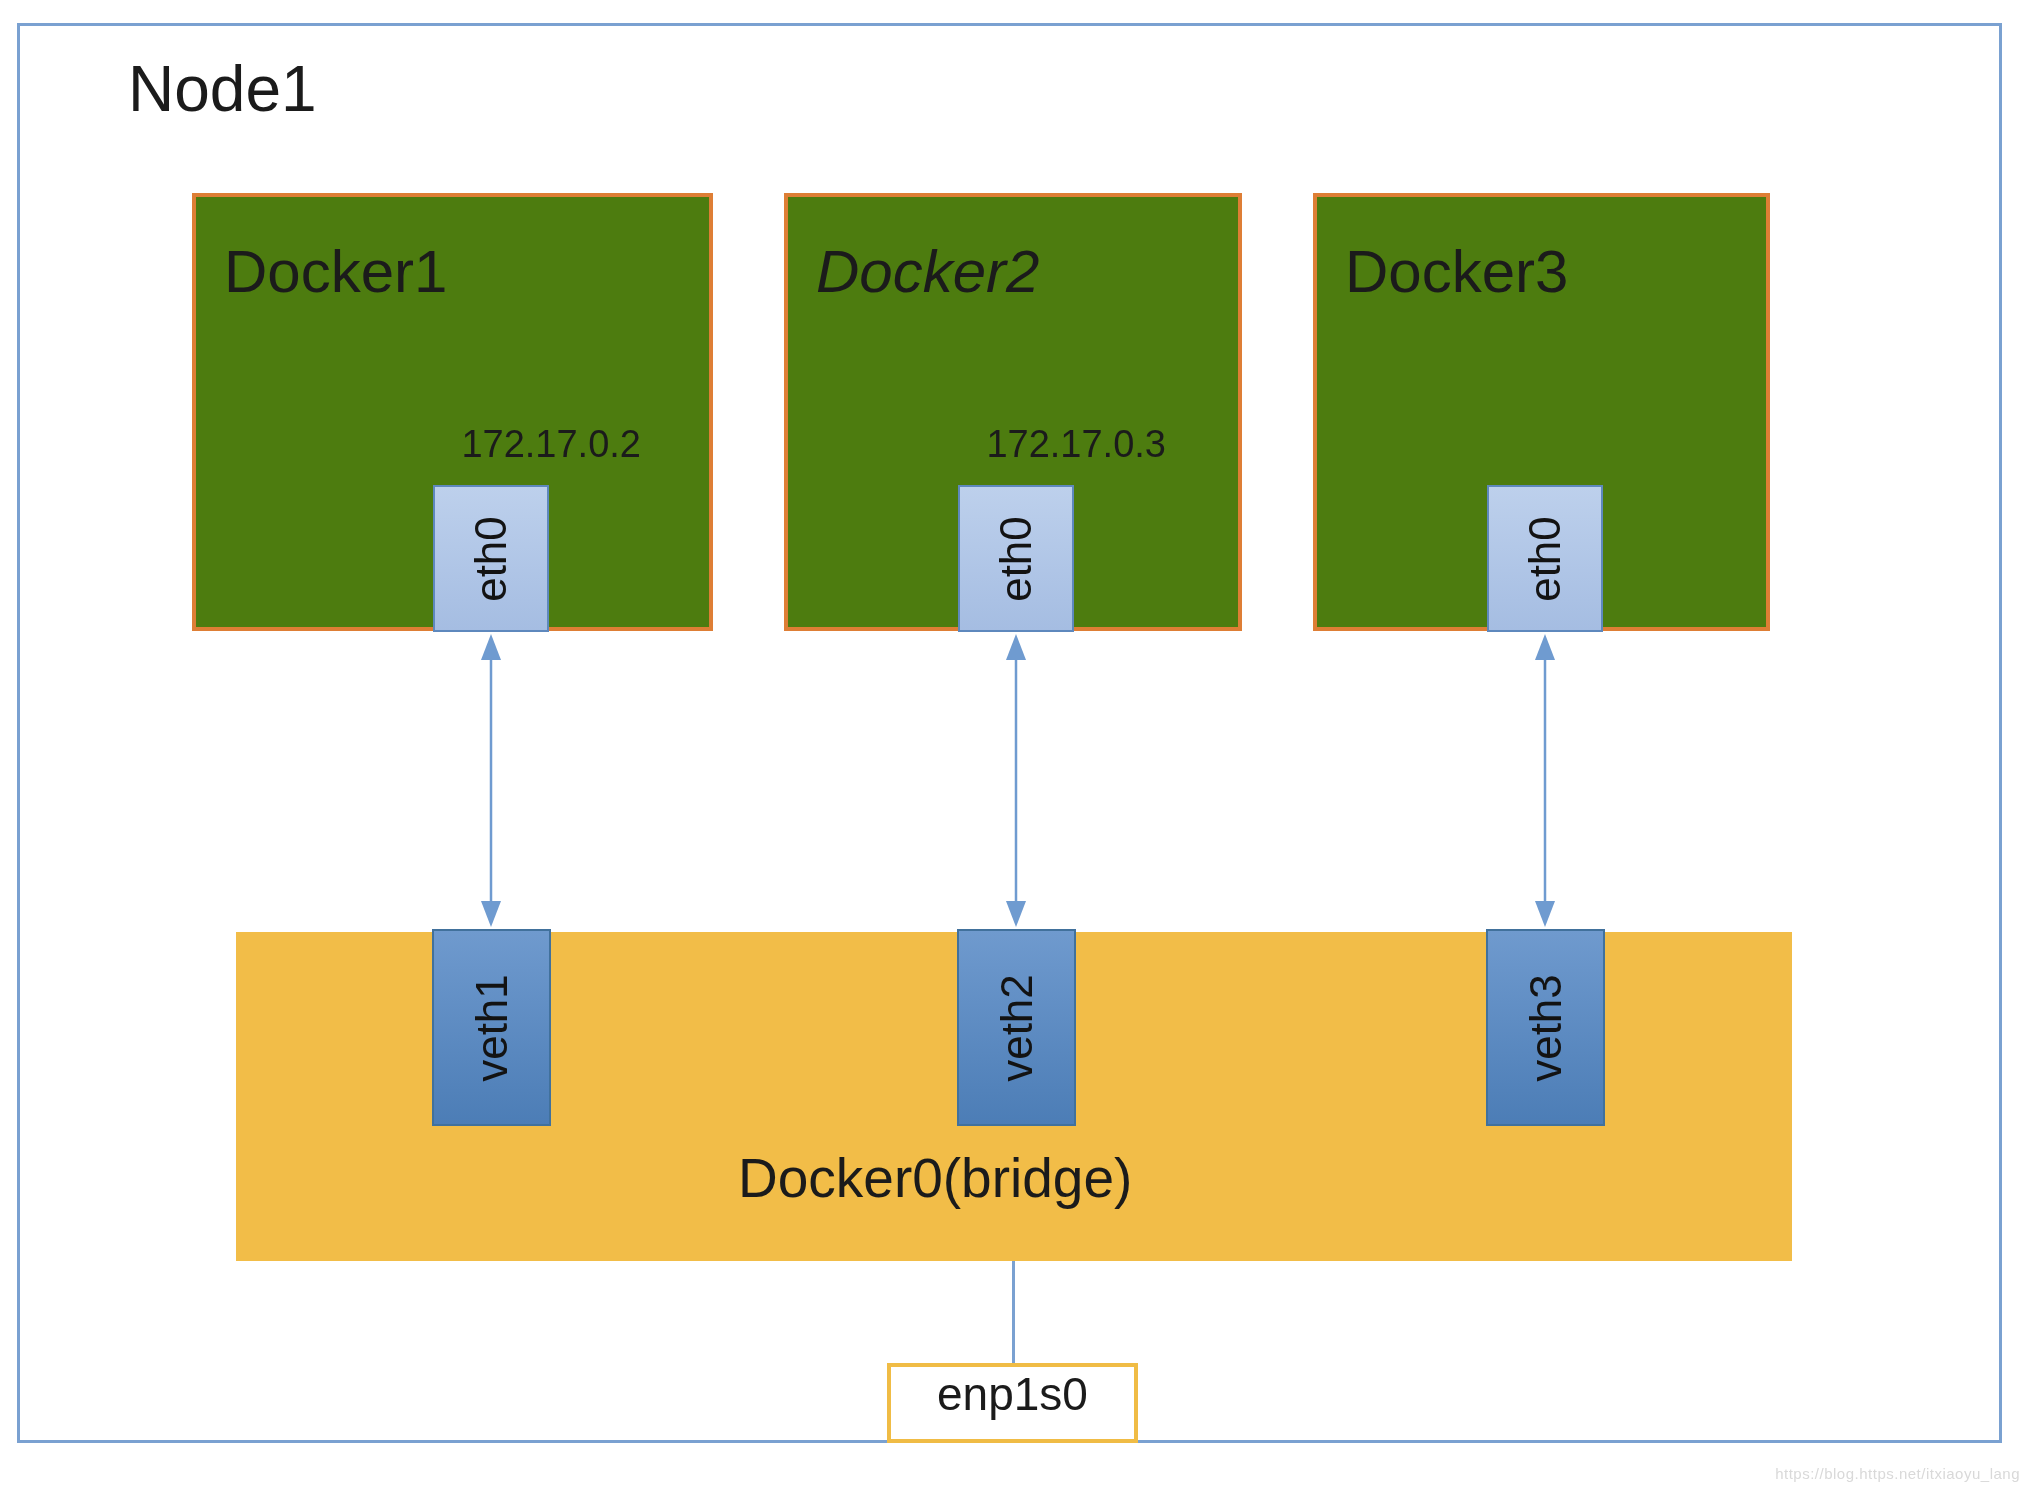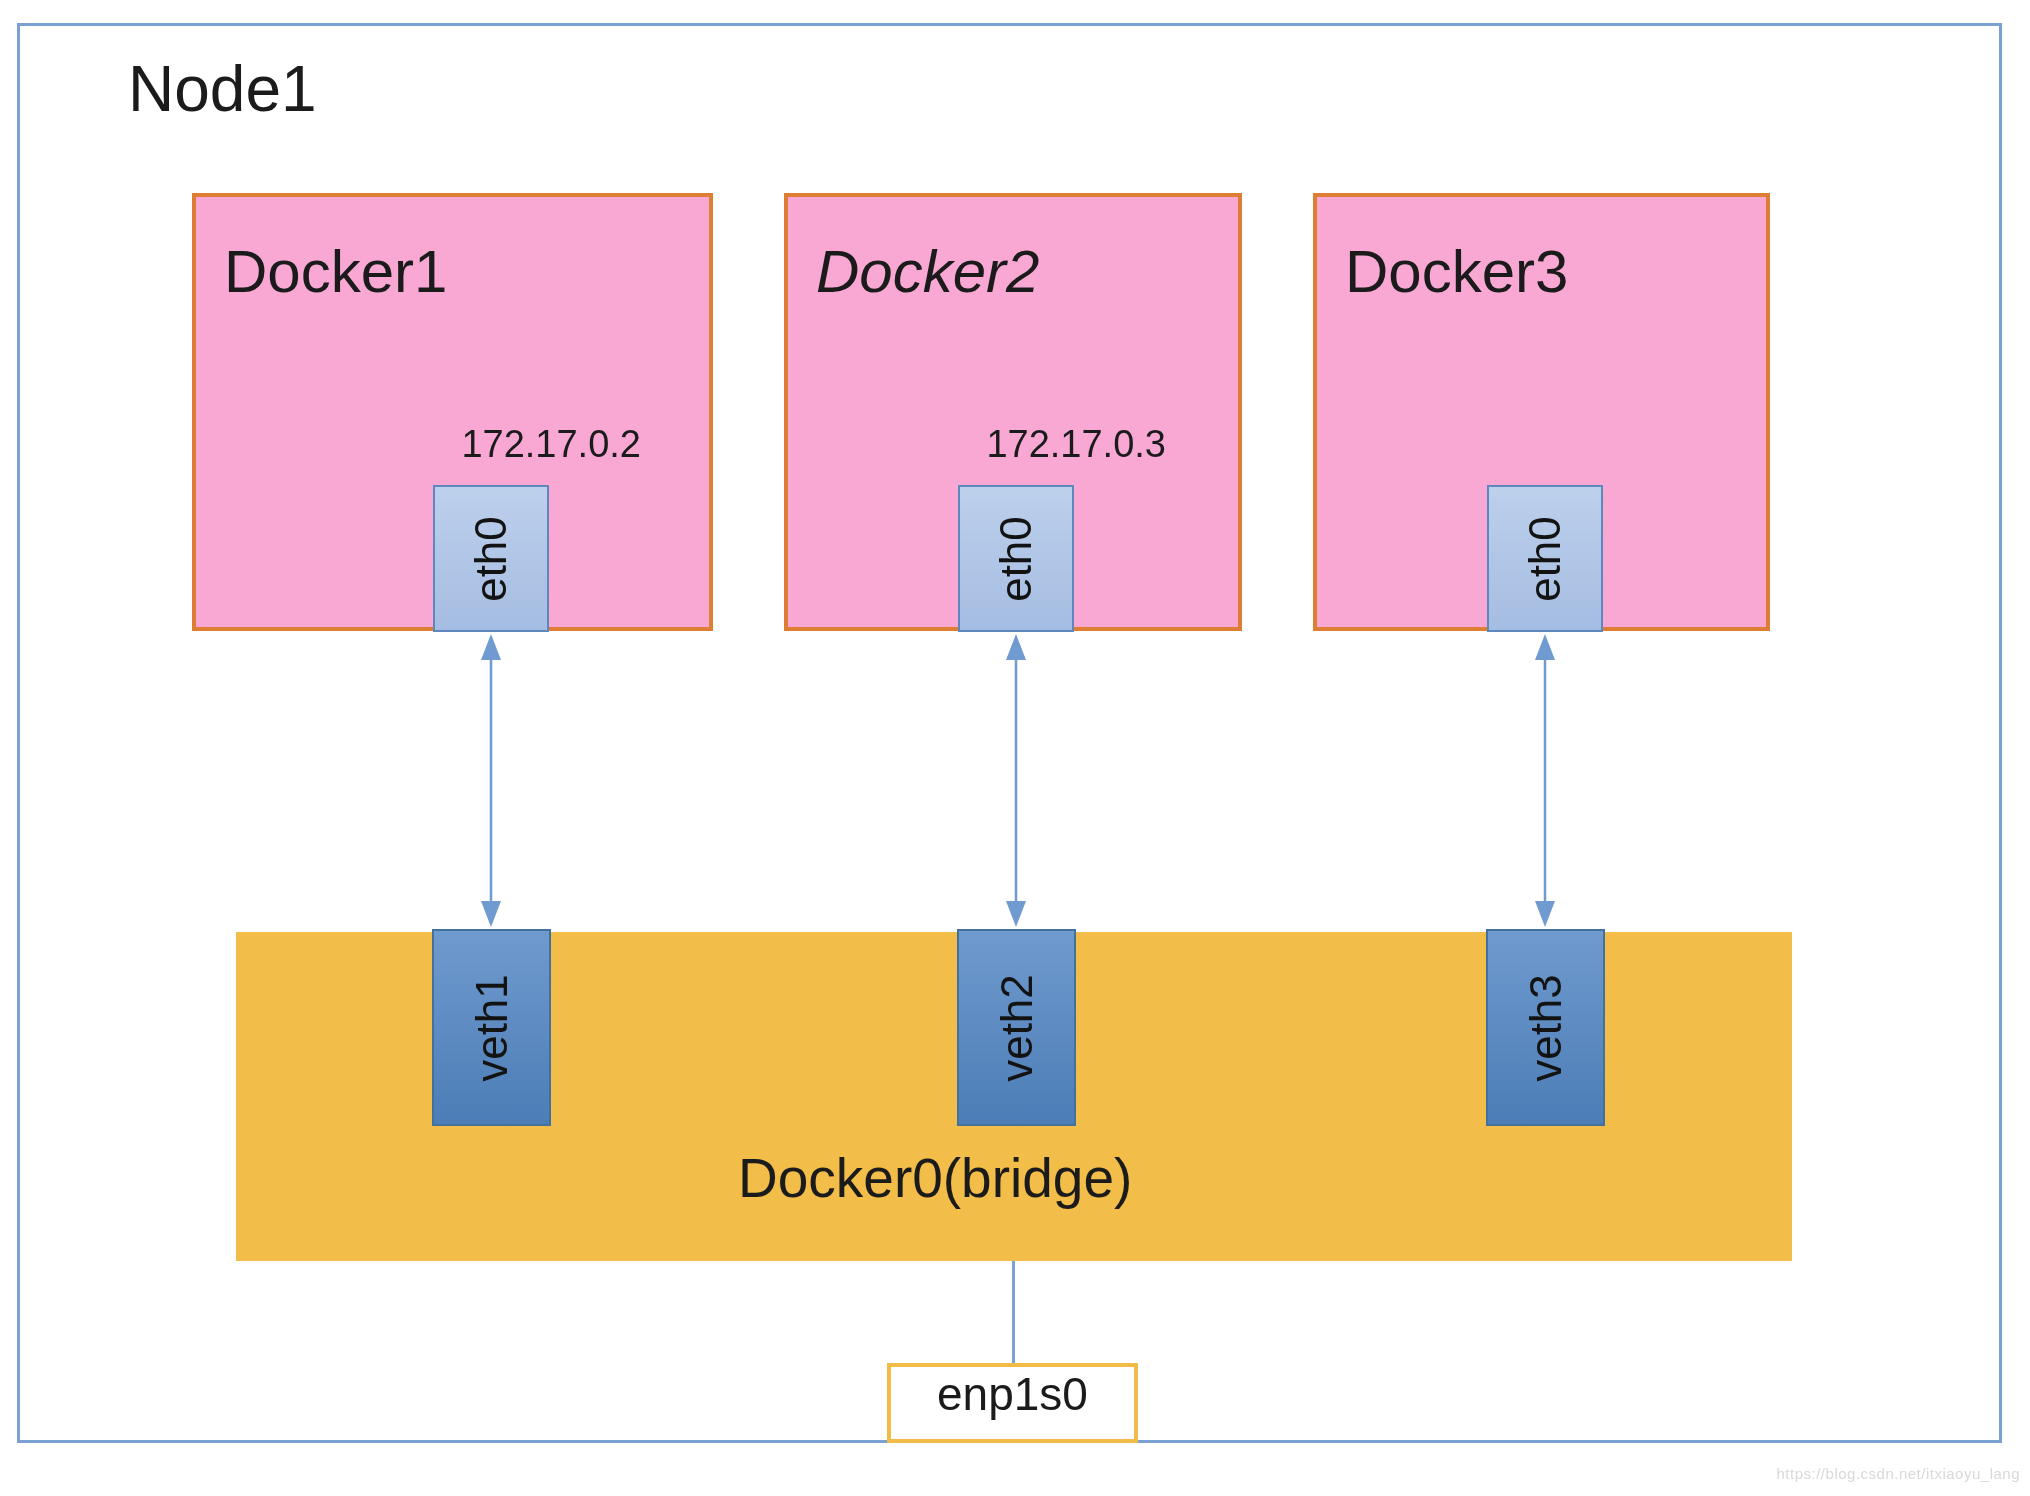--- a/index.html
+++ b/index.html
@@ -27,21 +27,21 @@
     left: 108px; top: 26px;
     font-size: 64px;
     color: var(--text, #1b1b1b);
   }
 
   
   .docker-box {
     position: absolute;
     top: 193px; height: 438px;
     border: 4px solid var(--container-border, #de7e35);
-    background: #f9a8d4;
+    background: #4d7c0f;
   }
   .d1 { left: 192px;  width: 521px; }
   .d2 { left: 784px;  width: 458px; font-style: italic; }
   .d3 { left: 1313px; width: 457px; }
   .docker-title {
     padding: 40px 0 0 28px;
     font-size: 60px;
   }
 
   
@@ -208,15 +208,15 @@
   </div>
 
   <div class="bridge-name">Docker0(bridge)</div>
 
   <div class="connector"></div>
 
   <div class="enp-box">
     <span>enp1s0</span>
   </div>
 
-  <div class="watermark">https://blog.csdn.net/itxiaoyu_lang</div>
+  <div class="watermark">https://blog.https.net/itxiaoyu_lang</div>
 
 </div>
 
 </body></html>

